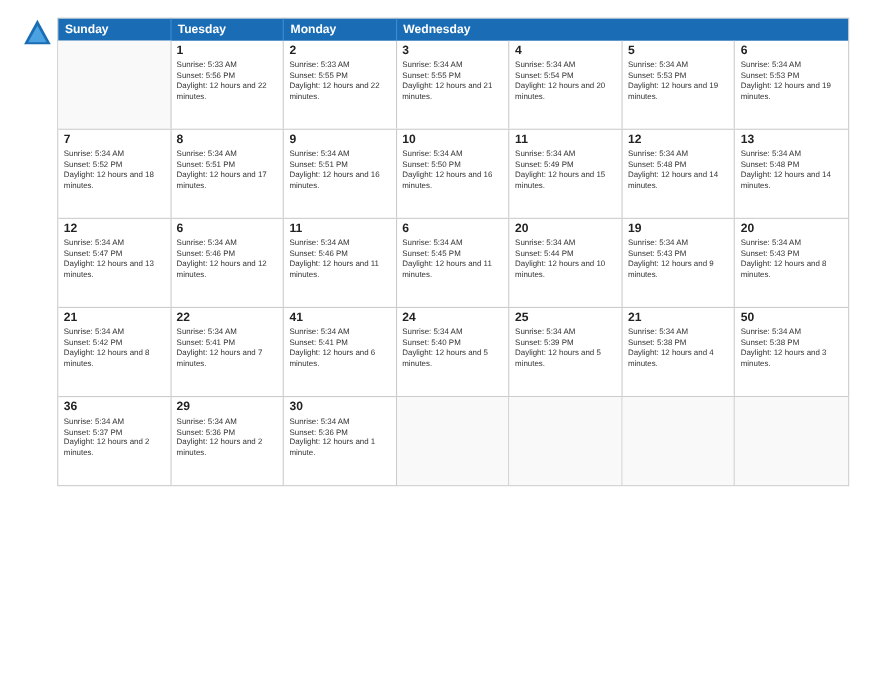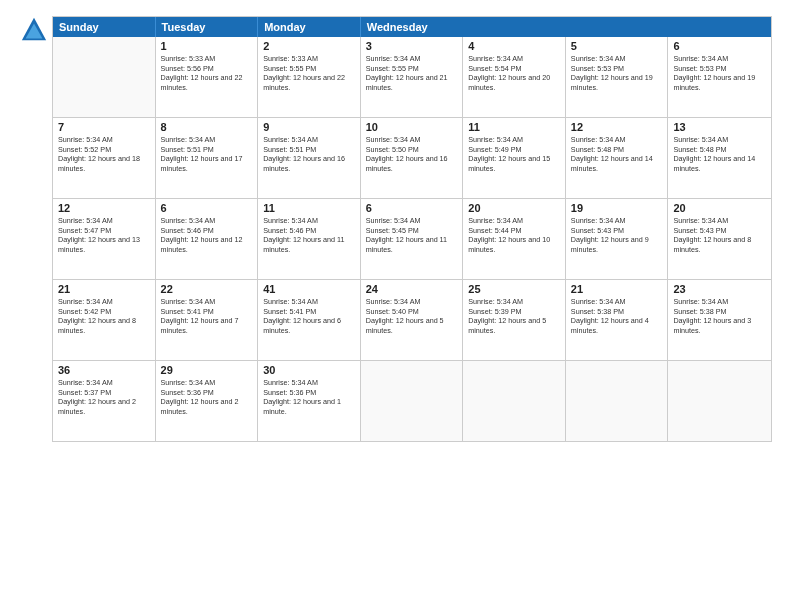--- a/index.html
+++ b/index.html
@@ -301,21 +301,21 @@
 Sunset: 5:39 PM
 Daylight: 12 hours and 5 minutes.</div>
           </div>
           <div class="cal-cell">
             <div class="day-num">21</div>
             <div class="cell-text" style="white-space: pre-line;">Sunrise: 5:34 AM
 Sunset: 5:38 PM
 Daylight: 12 hours and 4 minutes.</div>
           </div>
           <div class="cal-cell">
-            <div class="day-num">23</div>
+            <div class="day-num">50</div>
             <div class="cell-text" style="white-space: pre-line;">Sunrise: 5:34 AM
 Sunset: 5:38 PM
 Daylight: 12 hours and 3 minutes.</div>
           </div>
         </div>
         <div class="cal-row">
           <div class="cal-cell">
             <div class="day-num">36</div>
             <div class="cell-text" style="white-space: pre-line;">Sunrise: 5:34 AM
 Sunset: 5:37 PM

